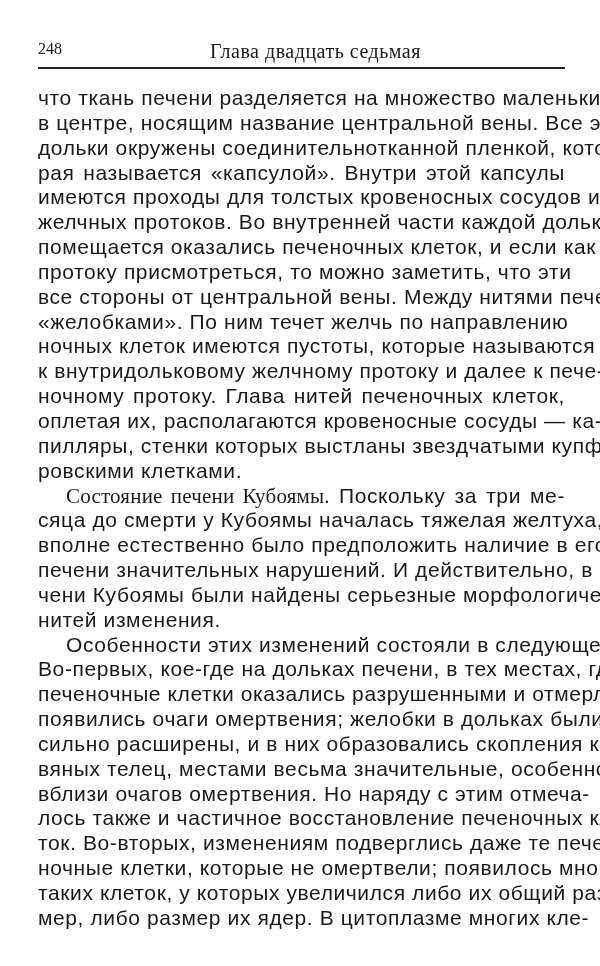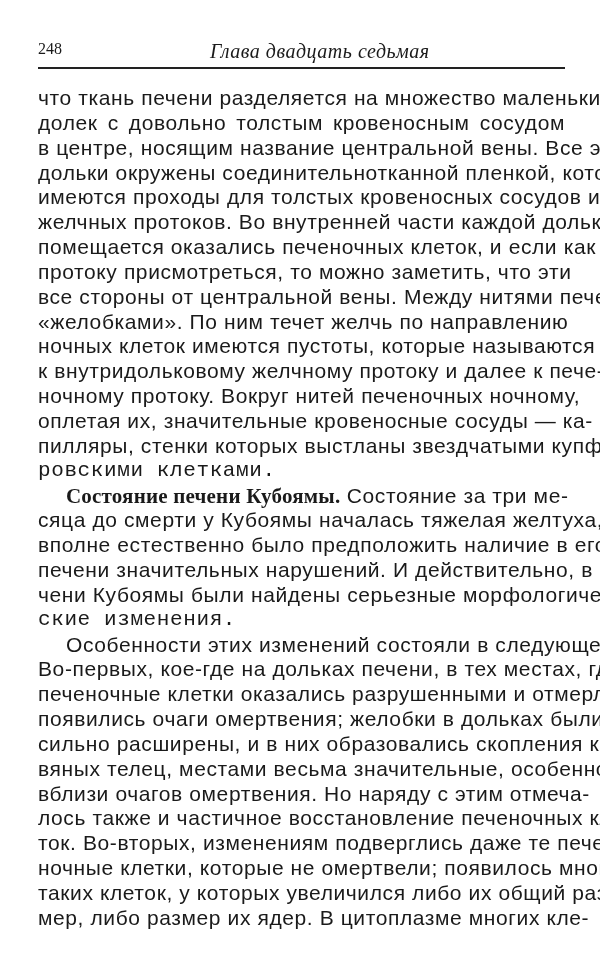--- a/index.html
+++ b/index.html
@@ -33,21 +33,20 @@
       position: absolute;
       left: 0;
       top: 0;
       font-family: "Liberation Serif", serif;
       font-size: 16px;
     }
     .chapter-title {
       position: absolute;
       left: 172px;
       top: 0;
-      font-style: italic;
       font-size: 20px;
       letter-spacing: 0.5px;
     }
     .head-rule {
       position: absolute;
       top: 67px;
       left: 0;
       width: 527px;
       height: 0;
       border-top: 2px solid #222;
@@ -66,70 +65,69 @@
     .line {
       display: block;
       text-align: justify;
       text-align-last: justify;
       white-space: nowrap;
       height: 24.85px;
       overflow: visible;
     }
     .line.last {
       text-align-last: left;
-      font-family: Liberation Mono, monospace;
     }
     .line.indent {
       padding-left: 28px;
     }
     .run-in {
-      font-weight: bold;
+      font-weight: normal;
       font-family: "Liberation Serif", "DejaVu Serif", serif;
       letter-spacing: 0.2px;
     }
   </style>
 </head>
 <body>
 
 <div class="page">
 
   <div class="running-head">
     <span class="page-number">248</span>
     <span class="chapter-title">Глава двадцать седьмая</span>
   </div>
   <div class="head-rule"></div>
 
   <div class="body-text">
 
     <div class="paragraph">
       <span class="line">что ткань печени разделяется на множество маленьких</span>
-      <span class="line">долек с довольно толстым кровеносным сосудом</span>
       <span class="line">в центре, носящим название центральной вены. Все эти</span>
       <span class="line">дольки окружены соединительнотканной пленкой, кото-</span>
+      <span class="line">рая называется «капсулой». Внутри этой капсулы</span>
       <span class="line">имеются проходы для толстых кровеносных сосудов и</span>
       <span class="line">желчных протоков. Во внутренней части каждой дольки</span>
       <span class="line">помещается оказались печеночных клеток, и если как</span>
       <span class="line">протоку присмотреться, то можно заметить, что эти</span>
       <span class="line">все стороны от центральной вены. Между нитями пече-</span>
       <span class="line">«желобками». По ним течет желчь по направлению</span>
       <span class="line">ночных клеток имеются пустоты, которые называются</span>
       <span class="line">к внутридольковому желчному протоку и далее к пече-</span>
-      <span class="line">ночному протоку. Вокруг нитей печеночных ночному,</span>
-      <span class="line">оплетая их, значительные кровеносные сосуды — ка-</span>
+      <span class="line">ночному протоку. Глава нитей печеночных клеток,</span>
+      <span class="line">оплетая их, располагаются кровеносные сосуды — ка-</span>
       <span class="line">пилляры, стенки которых выстланы звездчатыми купфе-</span>
       <span class="line last">ровскими клетками.</span>
     </div>
 
     <div class="paragraph">
-      <span class="line indent"><span class="run-in">Состояние печени Кубоямы.</span><span> Состояние за три ме-</span></span>
+      <span class="line indent"><span class="run-in">Состояние печени Кубоямы.</span><span> Поскольку за три ме-</span></span>
       <span class="line">сяца до смерти у Кубоямы началась тяжелая желтуха,</span>
       <span class="line">вполне естественно было предположить наличие в его</span>
       <span class="line">печени значительных нарушений. И действительно, в пе-</span>
       <span class="line">чени Кубоямы были найдены серьезные морфологиче-</span>
-      <span class="line last">ские изменения.</span>
+      <span class="line last">нитей изменения.</span>
     </div>
 
     <div class="paragraph">
       <span class="line indent">Особенности этих изменений состояли в следующем.</span>
       <span class="line">Во-первых, кое-где на дольках печени, в тех местах, где</span>
       <span class="line">печеночные клетки оказались разрушенными и отмерли,</span>
       <span class="line">появились очаги омертвения; желобки в дольках были</span>
       <span class="line">сильно расширены, и в них образовались скопления кро-</span>
       <span class="line">вяных телец, местами весьма значительные, особенно</span>
       <span class="line">вблизи очагов омертвения. Но наряду с этим отмеча-</span>

